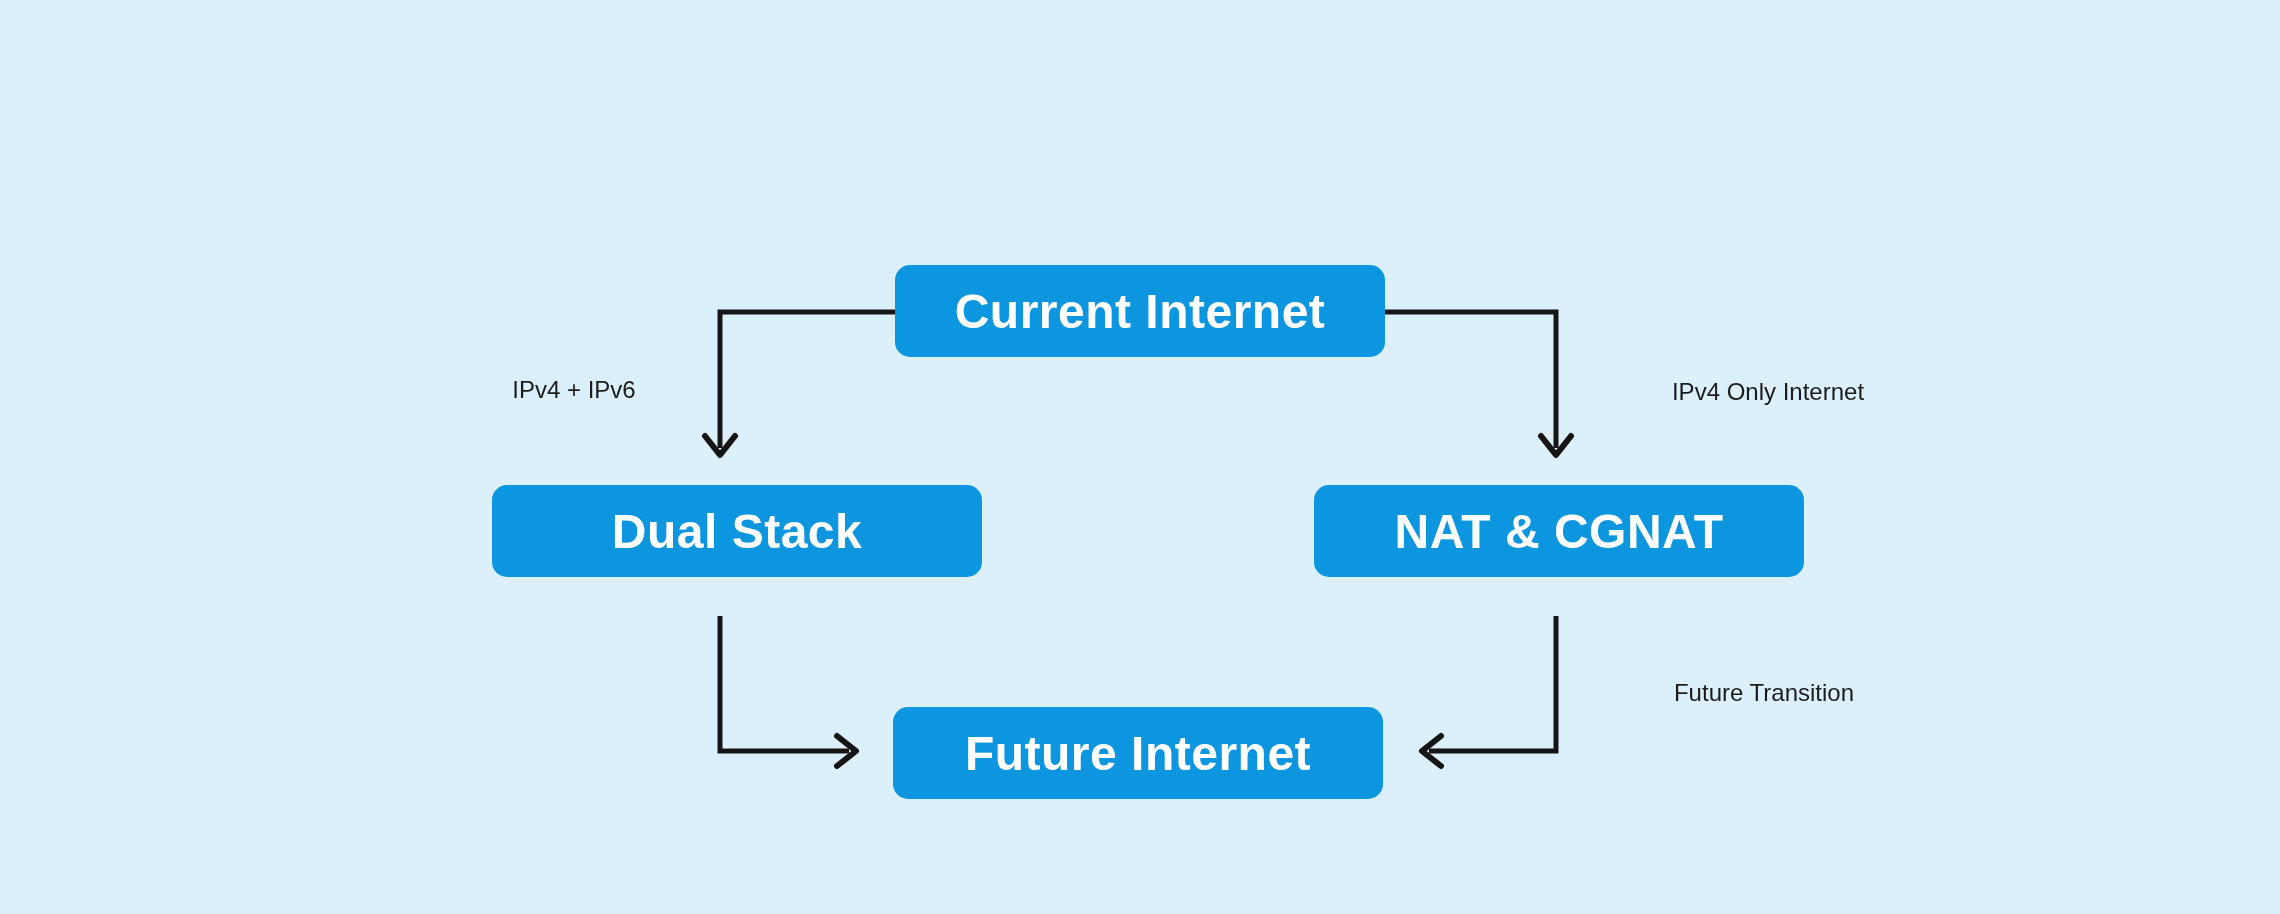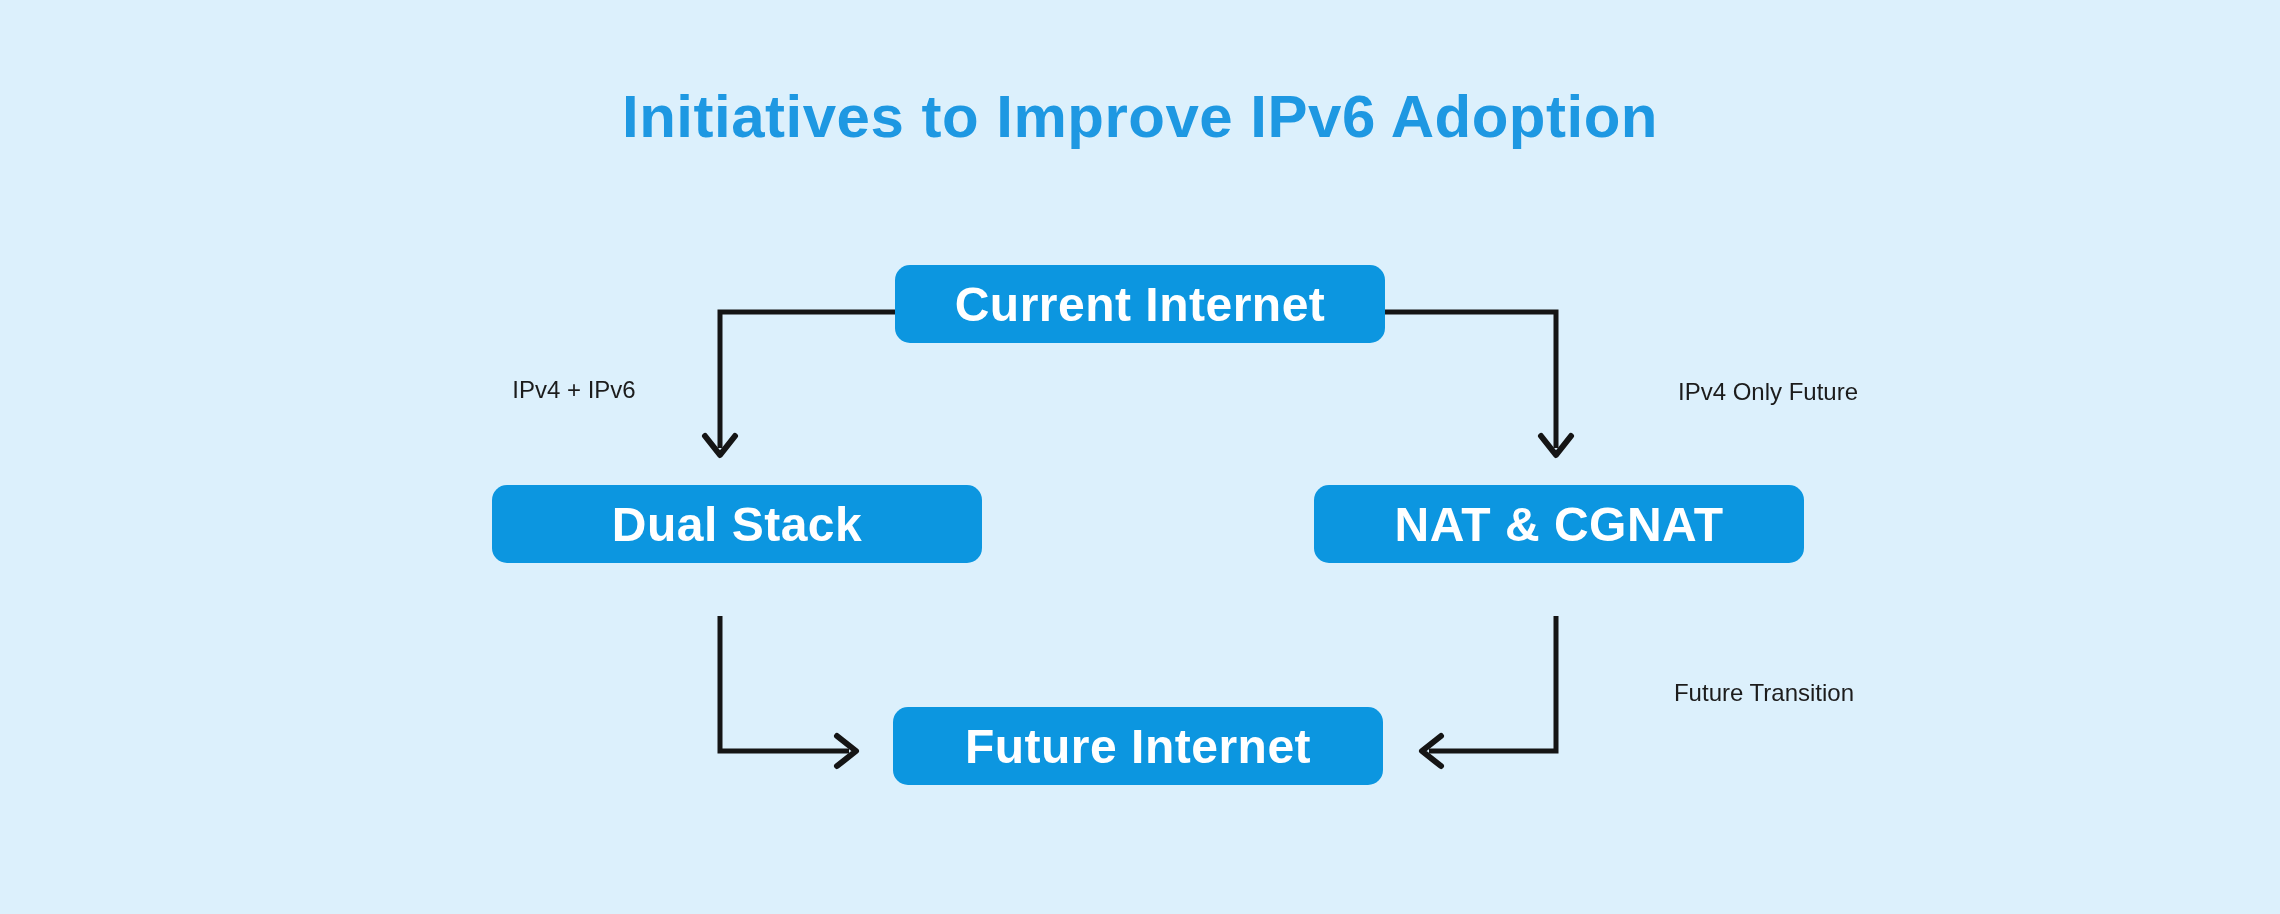--- a/index.html
+++ b/index.html
@@ -29,21 +29,21 @@
     width: 100%;
     text-align: center;
     font-size: 60px;
     font-weight: bold;
     letter-spacing: 0.5px;
     color: var(--title_color);
   }
   .node {
     position: absolute;
     width: 490px;
-    height: 78px;
+    height: 92px;
     background: var(--node_fill);
     border-radius: 15px;
     display: flex;
     align-items: center;
     justify-content: center;
     color: var(--node_text);
     font-size: 48px;
     font-weight: bold;
     letter-spacing: 0.5px;
   }
@@ -80,21 +80,20 @@
     stroke-width: 6;
     stroke-linecap: round;
     stroke-linejoin: round;
   }
 </style>
 </head>
 <body>
 
 <div class="canvas">
 
-  <div class="diagram-title">Initiatives to Improve IPv6 Adoption</div>
 
   <svg class="arrows-svg" viewBox="0 0 2280 914">
 
     <g>
       <path class="arrow-line" d="M 895 312 L 720 312 L 720 448"></path>
       <path class="arrow-head" d="M 705 436 L 720 455 L 735 436"></path>
     </g>
 
     <g>
       <path class="arrow-line" d="M 1385 312 L 1556 312 L 1556 448"></path>
@@ -115,18 +114,18 @@
   <div class="node node-current">Current Internet</div>
 
   <div class="node node-dual">Dual Stack</div>
 
   <div class="node node-future">Future Internet</div>
 
   <div class="node node-nat">NAT &amp; CGNAT</div>
 
   <div class="edge-label edge-label-1">IPv4 + IPv6</div>
 
-  <div class="edge-label edge-label-2">IPv4 Only Future</div>
+  <div class="edge-label edge-label-2">IPv4 Only Internet</div>
 
 
   <div class="edge-label edge-label-4">Future Transition</div>
 
 </div>
 
 </body></html>

